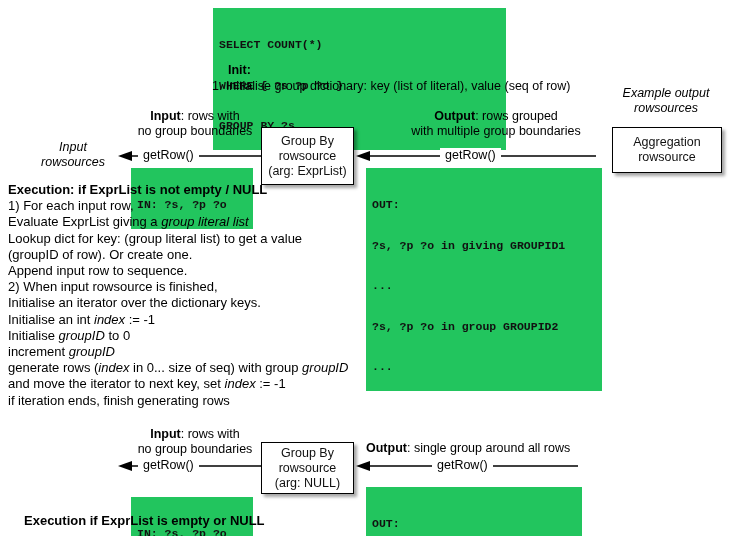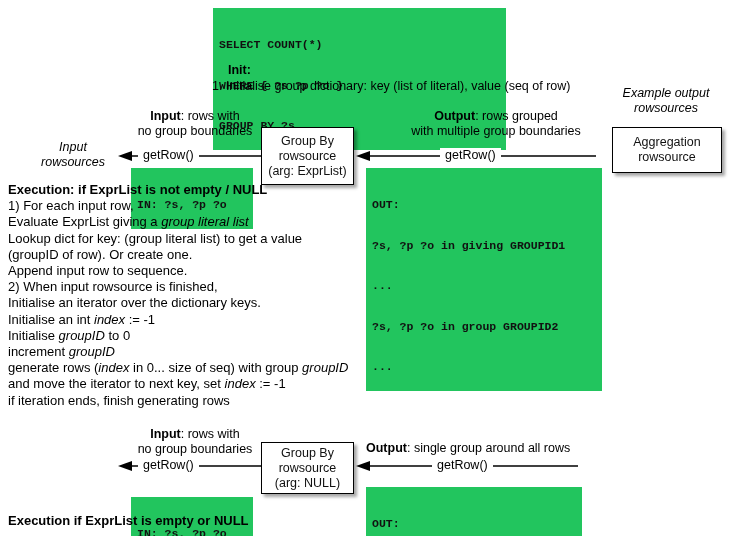--- a/index.html
+++ b/index.html
@@ -194,15 +194,15 @@
 <div class="abs code-block" style="left:131px; top:497px; width:110px;">
   <span class="ln">IN: ?s, ?p ?o</span>
 </div>
 
 <div class="abs code-block" style="left:366px; top:487px; width:204px;">
   <span class="ln">OUT:</span>
   
   
 </div>
 
-<div class="abs body-list" style="left:8px; top:513px;">
+<div class="abs body-list" style="left:24px; top:513px;">
   <span class="ln b">Execution if ExprList is empty or NULL</span>
 </div>
 
 </body></html>

